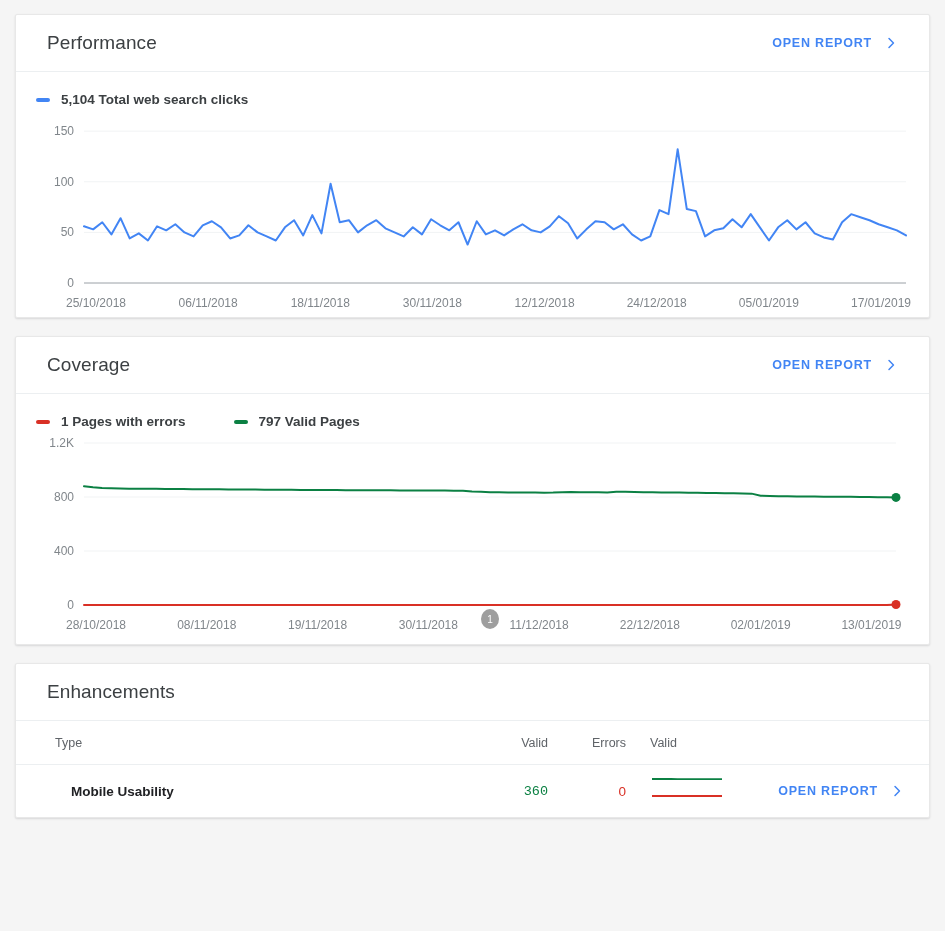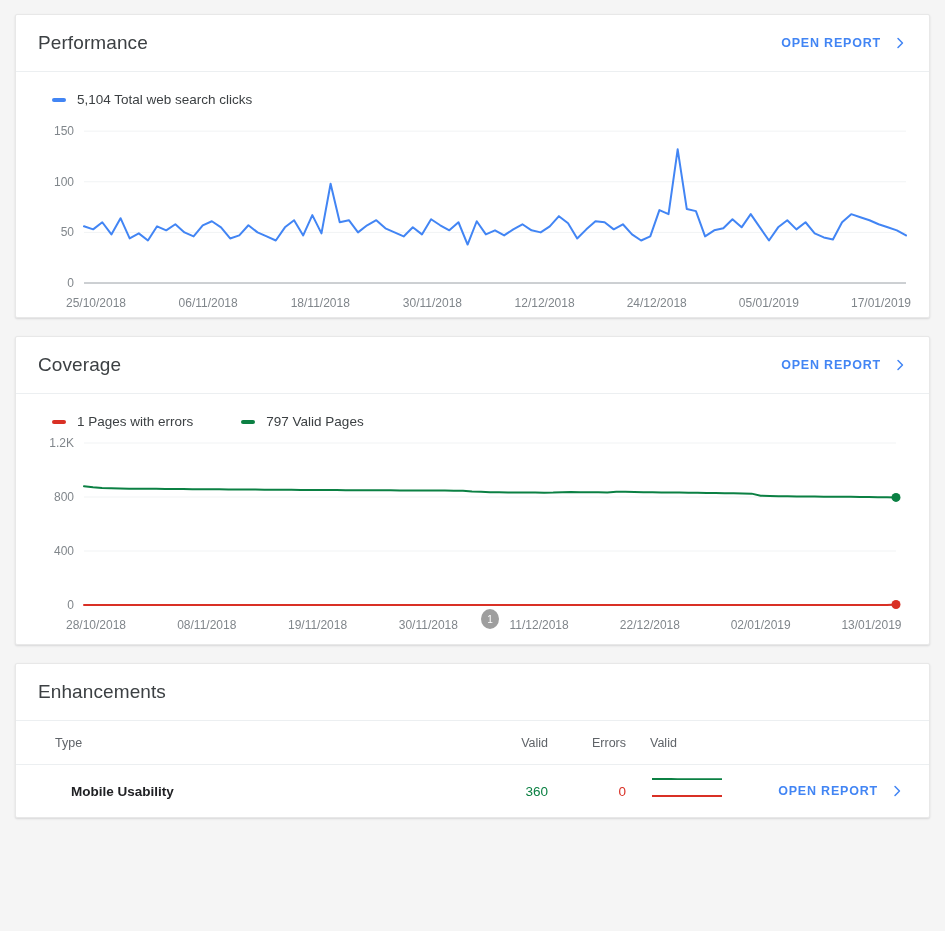--- a/index.html
+++ b/index.html
@@ -21,21 +21,21 @@
     border: 1px solid #e8e8e8;
     border-radius: 2px;
     box-shadow: 0 1px 2px rgba(60,64,67,0.16);
     margin-bottom: 18px;
   }
   .card-header {
     height: 57px;
     display: flex;
     align-items: center;
     justify-content: space-between;
-    padding: 0 22px;
+    padding: 0 31px;
     border-bottom: 1px solid #eceff1;
   }
   .card-title {
     font-size: 19px;
     color: #3c4043;
     font-weight: 400;
     letter-spacing: .1px;
   }
   .open-report {
     display: flex;
@@ -51,22 +51,23 @@
   .chev {
     display: inline-block;
     width: 14px; height: 14px;
     position: relative;
   }
   .chev svg { display: block; }
 
   .legend {
     display: flex;
     align-items: flex-end;
-    padding: 20px 28px 0 36px;
+    padding: 20px 28px 0 20px;
     gap: 48px;
+    font-weight: bold;
   }
   .legend-item {
     display: flex;
     align-items: center;
     gap: 11px;
     font-size: 13.5px;
     color: #3c4043;
   }
   .swatch {
     width: 14px; height: 4px;
@@ -98,21 +99,21 @@
     font-size: 12.5px;
     color: #5f6368;
     font-weight: 400;
   }
   .td-type {
     font-size: 13.5px;
     color: #202124;
     font-weight: 700;
     padding-left: 16px;
   }
-  .td-valid { font-size: 13.5px; color: #0b8043; }
+  .td-valid { font-size: 13.5px; color: #0b8043; font-family: Liberation Mono, monospace; }
   .td-errors { font-size: 13.5px; color: #d93025; }
   .tick-label { font-size: 12px; fill: #80868b; font-family: "Liberation Sans", sans-serif; }
   .tick-label-x { font-size: 12px; fill: #80868b; font-family: "Liberation Sans", sans-serif; }
 </style>
 </head>
 <body>
 
 <div class="page">
 
   <div class="card">

